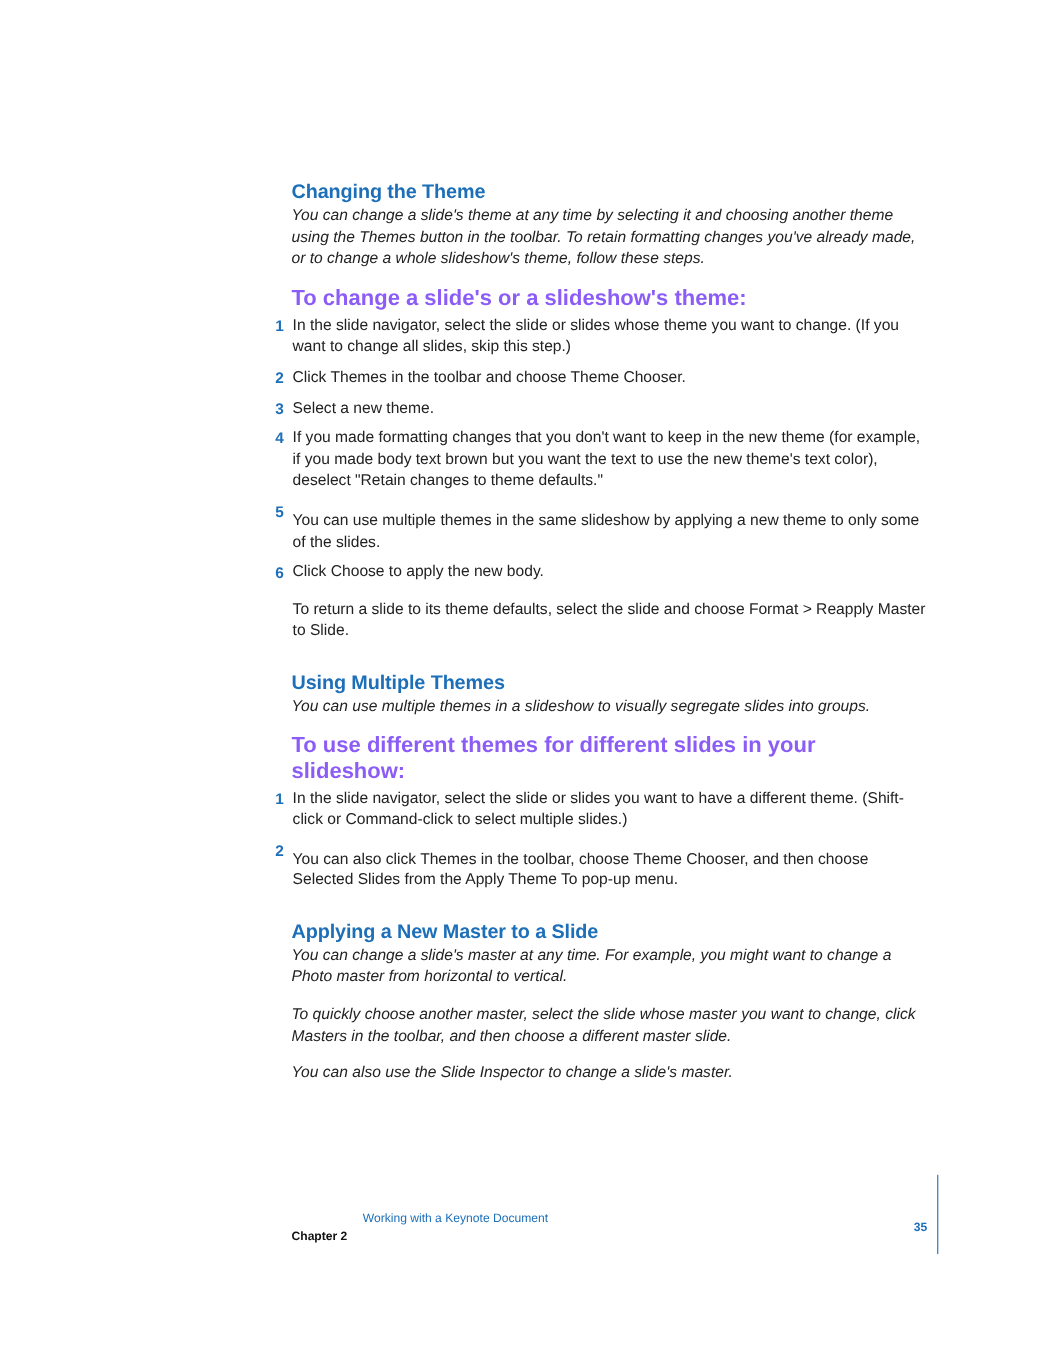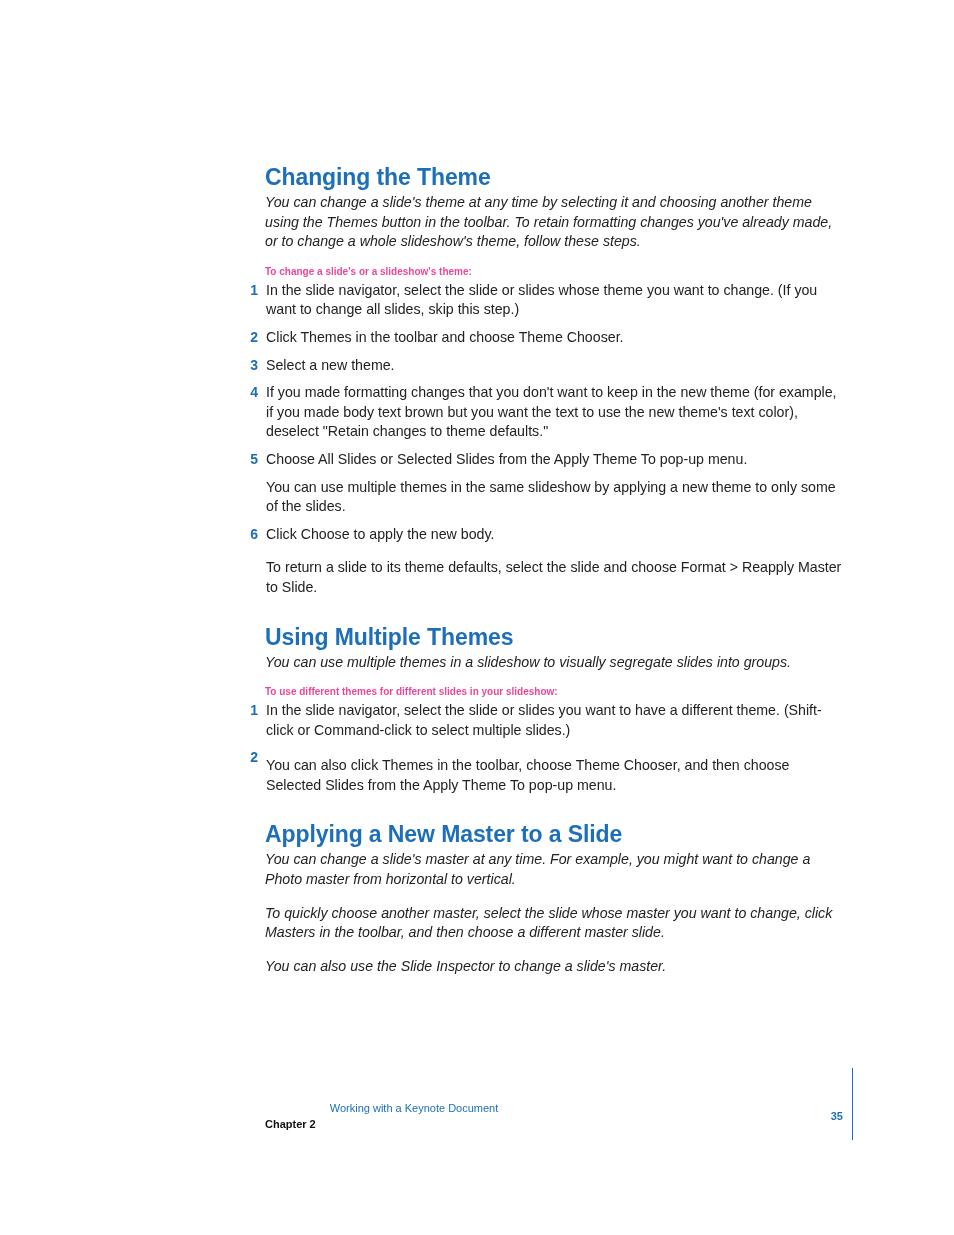--- a/index.html
+++ b/index.html
@@ -13,37 +13,37 @@
     position: relative;
   }
   .page {
     position: absolute;
     left: 265px;
     top: 164px;
     width: 578px;
   }
   h2.section-heading {
     color: #1c6fb8;
-    font-size: 23px;
+    font-size: 18px;
     font-weight: 600;
     margin: 0 0 2px 0;
     letter-spacing: -0.1px;
   }
   p.body {
     font-size: 14.2px;
     line-height: 1.38;
     margin: 0 0 14px 0;
     color: #222;
     font-style: italic;
   }
   p.subhead {
-    font-size: 10px;
+    font-size: 20px;
     font-weight: 700;
     margin: 14px 0 4px 0;
-    color: #ec4899;
+    color: #8b5cf6;
   }
   .steps {
     margin: 0;
     padding: 0;
   }
   .step {
     display: flex;
     gap: 8px;
     margin-bottom: 8px;
   }
@@ -127,21 +127,20 @@
       <div class="step-num">3</div>
       <div class="step-text">Select a new theme.</div>
     </div>
     <div class="step">
       <div class="step-num">4</div>
       <div class="step-text">If you made formatting changes that you don't want to keep in the new theme (for example, if you made body text brown but you want the text to use the new theme's text color), deselect "Retain changes to theme defaults."</div>
     </div>
     <div class="step">
       <div class="step-num">5</div>
       <div class="step-text">
-        <span>Choose All Slides or Selected Slides from the Apply Theme To pop-up menu.</span>
         <div class="step-followup">You can use multiple themes in the same slideshow by applying a new theme to only some of the slides.</div>
       </div>
     </div>
     <div class="step">
       <div class="step-num">6</div>
       <div class="step-text">
         <span>Click Choose to apply the new body.</span>
         <div class="step-followup" style="margin-top:14px;">To return a slide to its theme defaults, select the slide and choose Format &gt; Reapply Master to Slide.</div>
       </div>
     </div>

